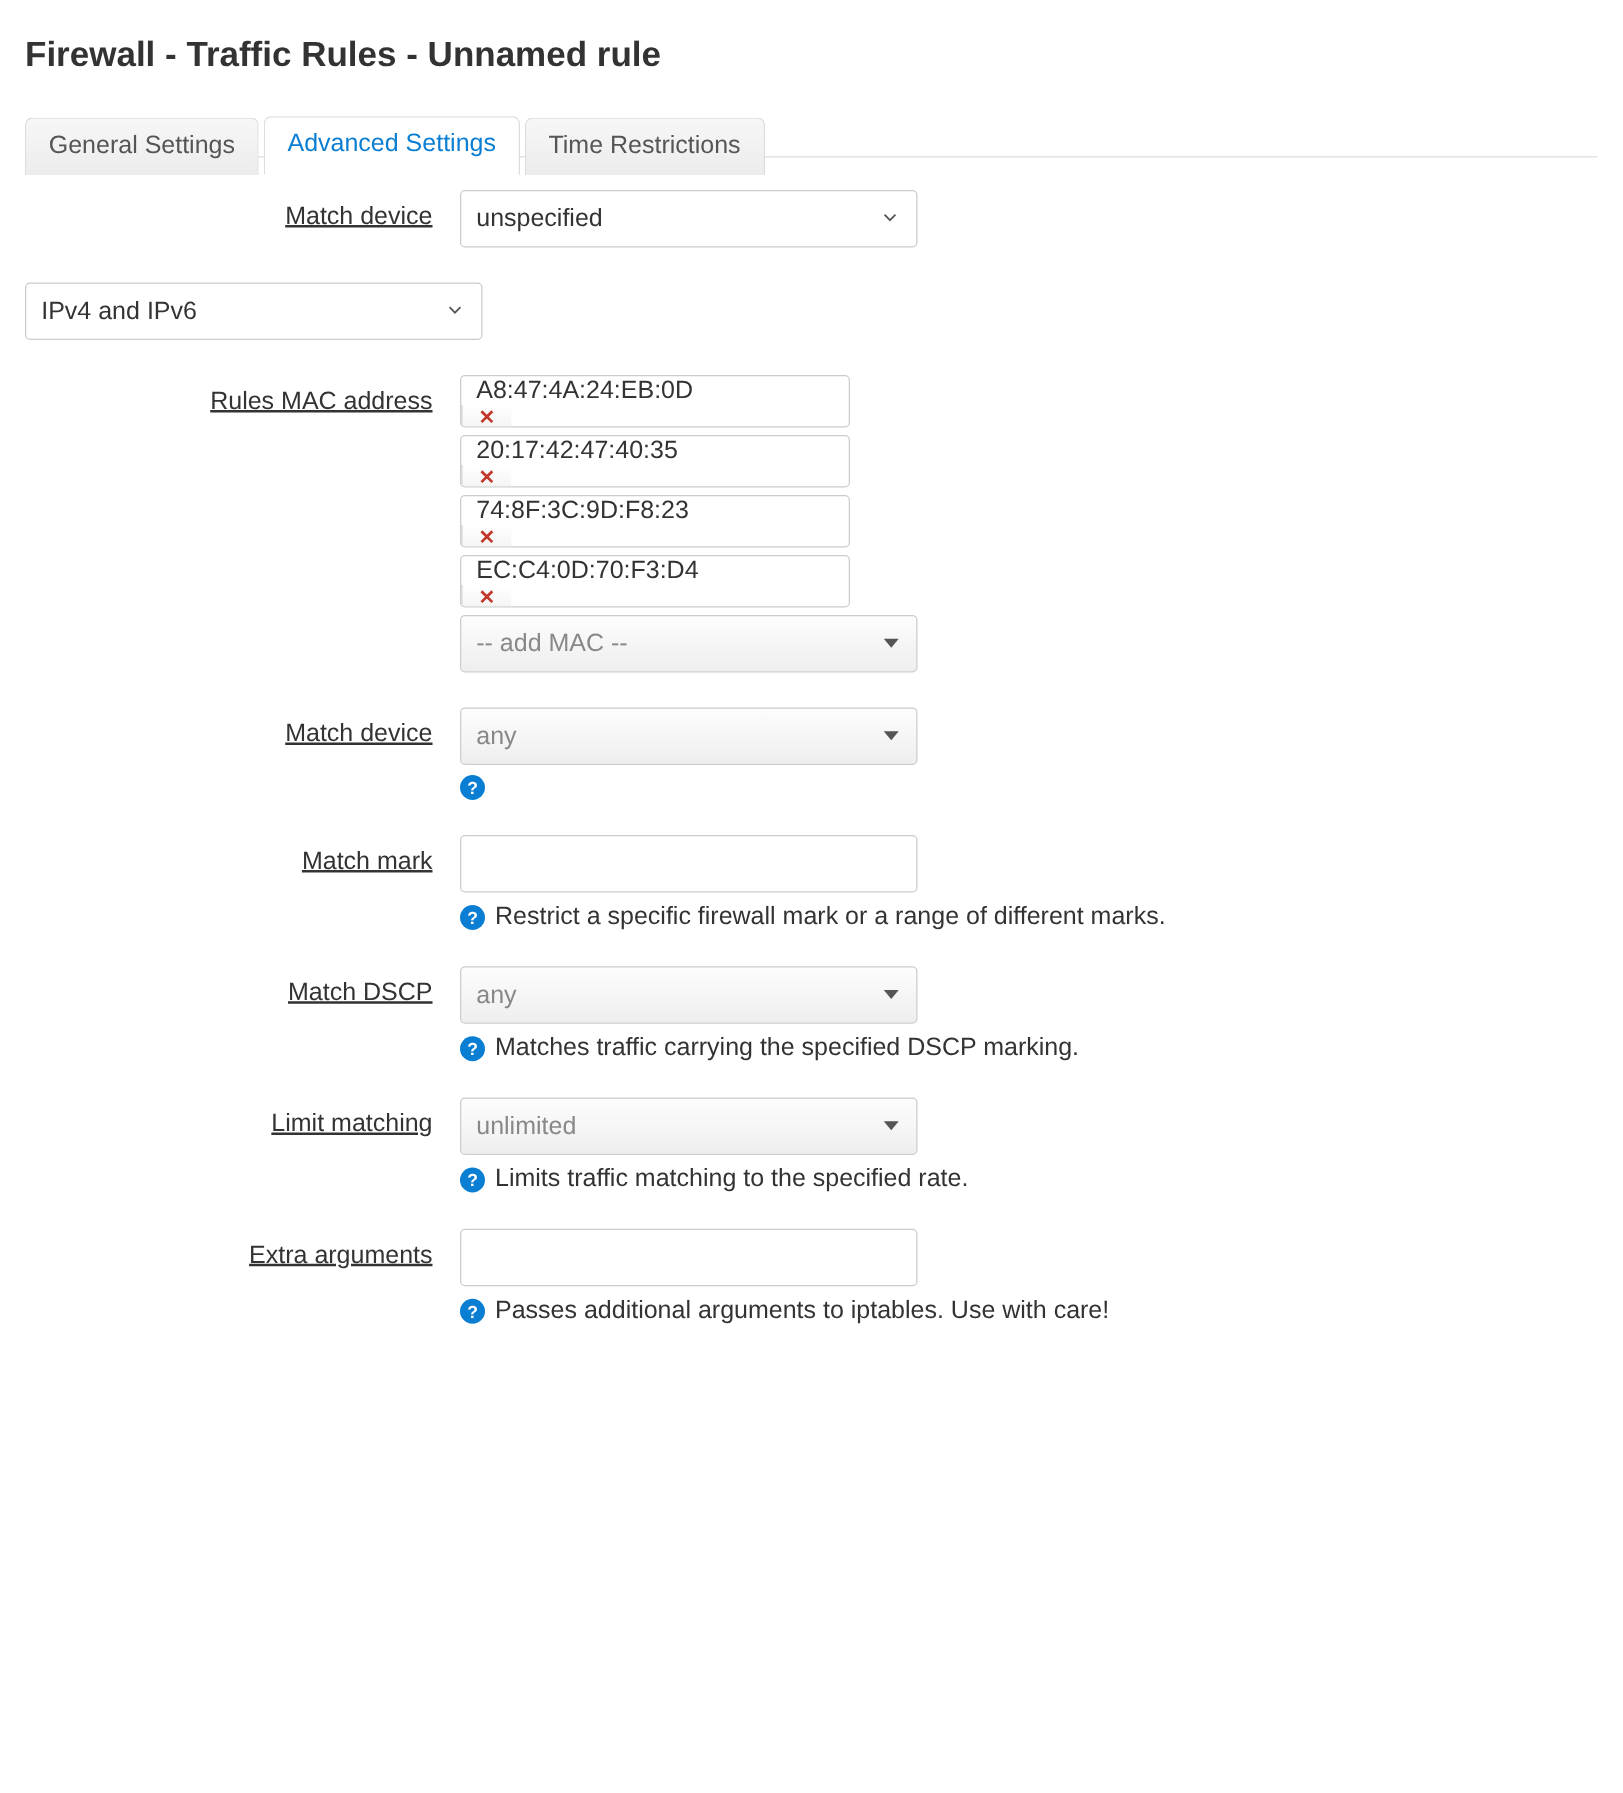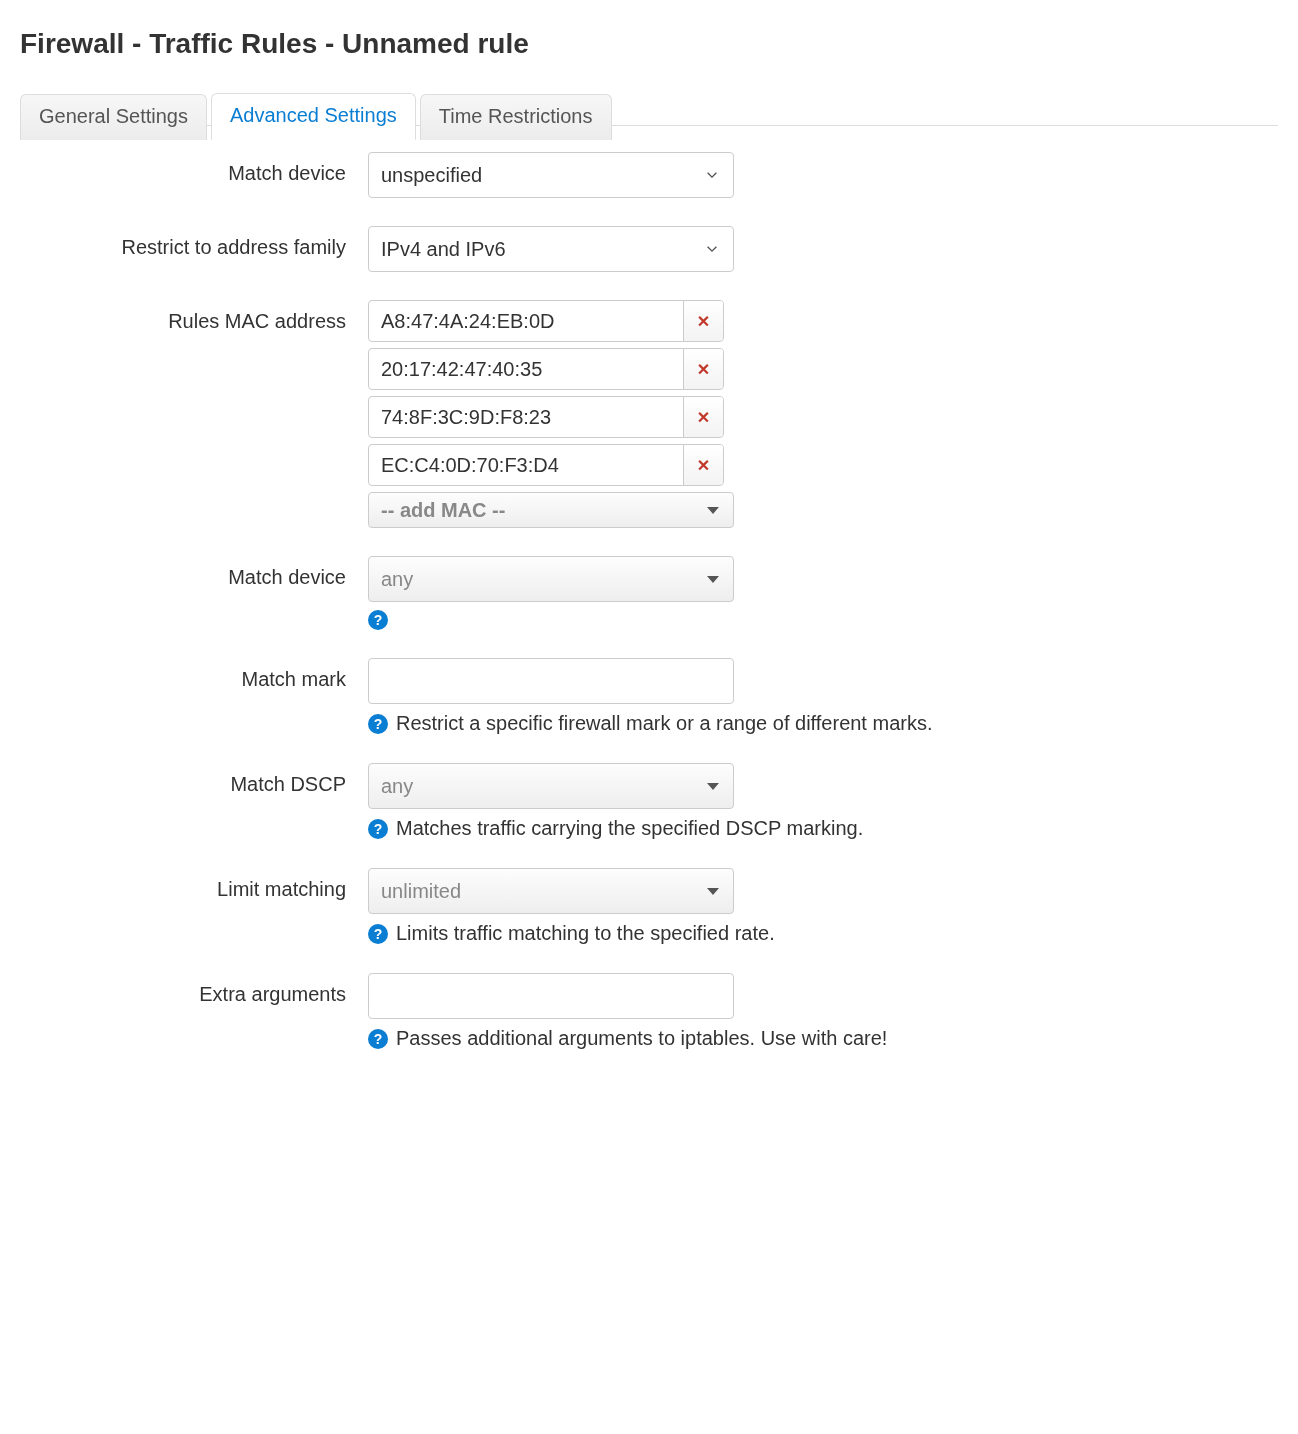--- a/index.html
+++ b/index.html
@@ -49,20 +49,21 @@
     margin-bottom: 28px;
   }
   .row > label {
     width: 348px;
     min-width: 348px;
     text-align: right;
     padding-right: 22px;
     padding-top: 10px;
     font-size: 20px;
     color: #333;
+    text-decoration: underline;
   }
   .control { flex: 1; }
   .select, .dropdown, .text-input, .combobox {
     width: 366px;
     height: 46px;
     border: 1px solid #ccc;
     border-radius: 4px;
     background: #fff;
     display: flex;
     align-items: center;
@@ -86,26 +87,27 @@
   .dropdown .caret {
     position: absolute;
     right: 14px;
     top: 50%;
     transform: translateY(-50%);
   }
   .dropdown.placeholder { color: #888; }
   .mac-list { display: flex; flex-direction: column; gap: 6px; }
   .mac-item {
     display: flex;
-    width: 356px;
+    width: 312px;
     border: 1px solid #ccc;
     border-radius: 4px;
     background: #fff;
     height: 42px;
     overflow: hidden;
+    flex-direction: column;
   }
   .mac-item .mac-text {
     flex: 1;
     padding: 0 12px;
     display: flex;
     align-items: center;
     font-size: 20px;
     color: #333;
   }
   .mac-item .remove {
@@ -161,21 +163,20 @@
         <span class="chevron">
           <svg class="chev" viewBox="0 0 16 16">
               <path d="M3 6l5 5 5-5" fill="none" stroke="#555" stroke-width="1.6"></path>
             </svg>
         </span>
       </div>
     </div>
   </div>
 
   <div class="row">
-    <label>Restrict to address family</label>
     <div class="control">
       <div class="select">
         <span>IPv4 and IPv6</span>
         <span class="chevron">
           <svg class="chev" viewBox="0 0 16 16">
               <path d="M3 6l5 5 5-5" fill="none" stroke="#555" stroke-width="1.6"></path>
             </svg>
         </span>
       </div>
     </div>
@@ -202,21 +203,21 @@
             <div class="remove">
               <span>✕</span>
             </div>
           </div>
           <div class="mac-item">
             <div class="mac-text">EC:C4:0D:70:F3:D4</div>
             <div class="remove">
               <span>✕</span>
             </div>
           </div>
-          <div class="dropdown placeholder" style="height: 36px; font-weight: bold;">
+          <div class="dropdown placeholder" style="height: 46px;">
             <span>-- add MAC --</span>
             <span class="caret"><svg class="caret-svg" viewBox="0 0 10 10">
                 <path d="M0 2 L5 8 L10 2 Z" fill="#555"></path>
               </svg></span>
           </div>
         </div>
     </div>
   </div>
 
   <div class="row">

